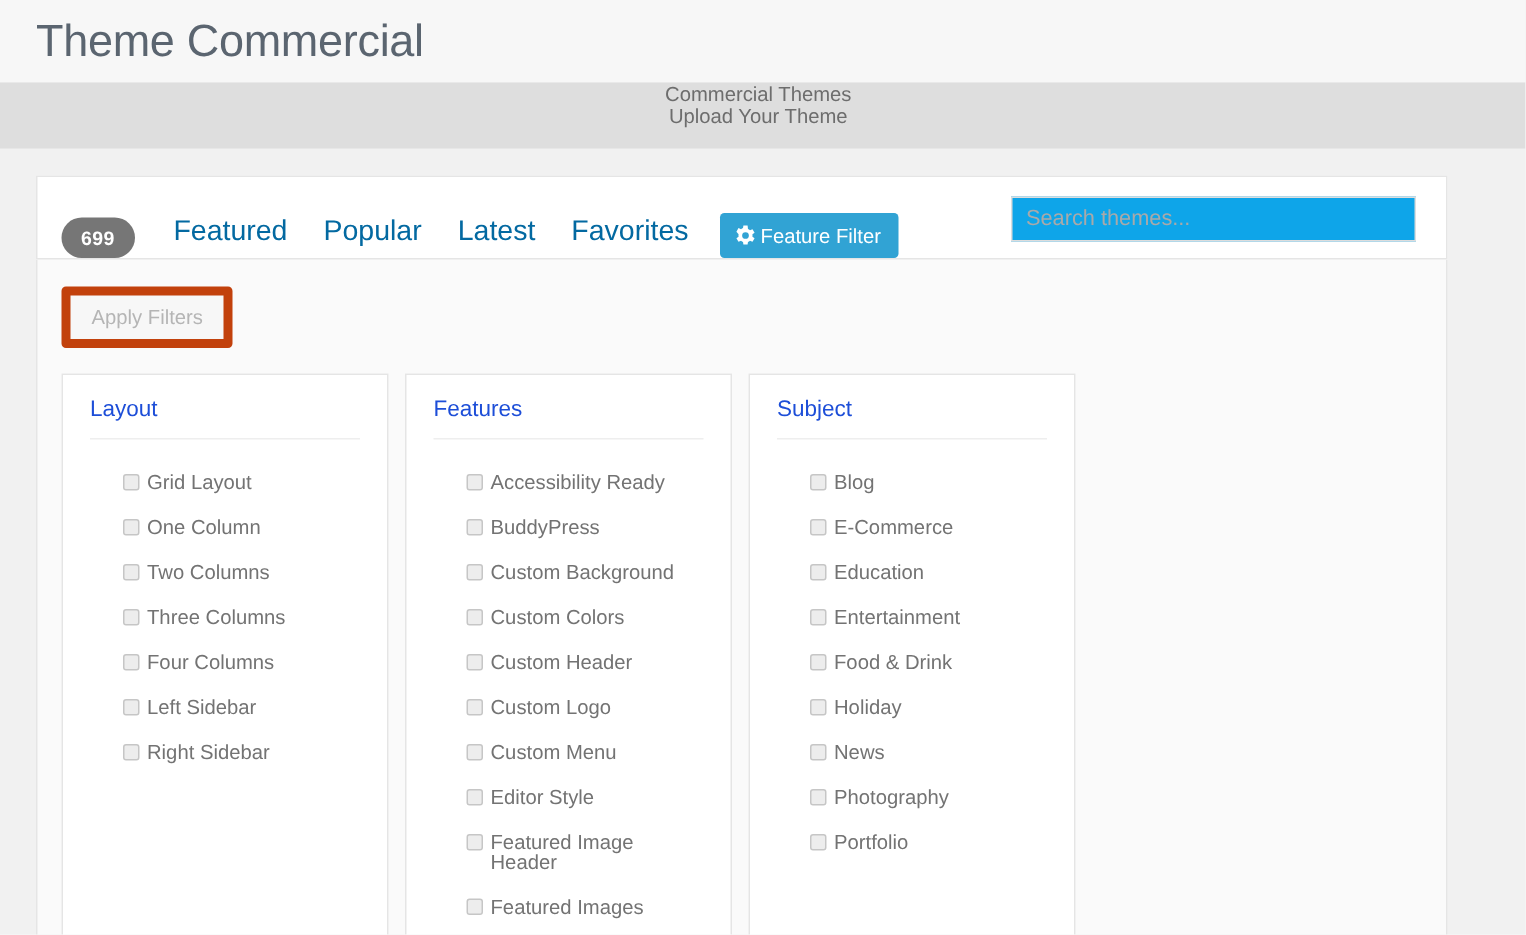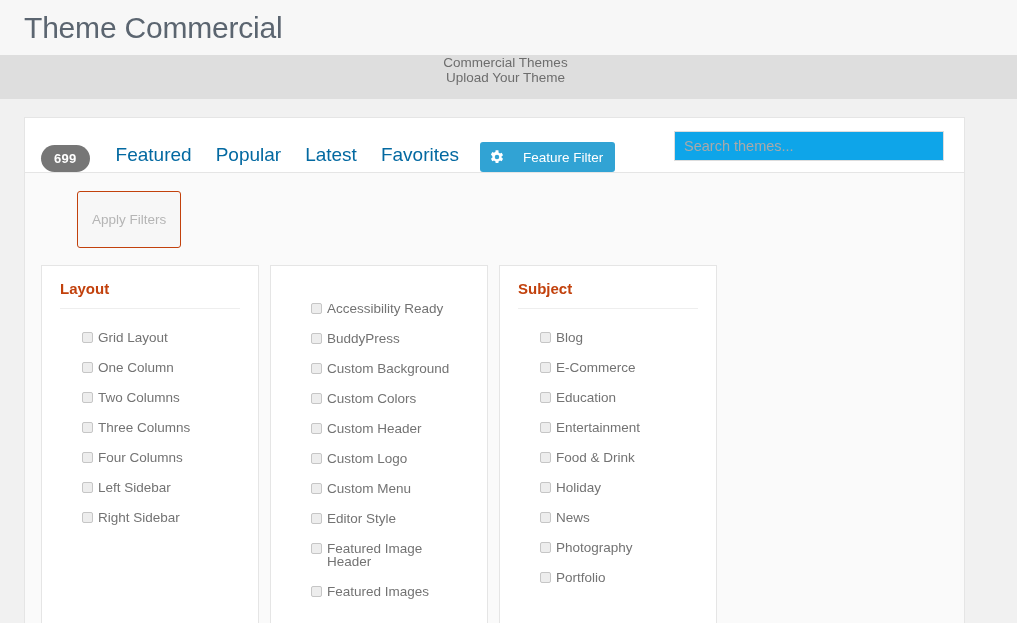--- a/index.html
+++ b/index.html
@@ -87,21 +87,21 @@
     color: #ffffff;
     border: none;
     border-radius: 3px;
     font-size: 13.5px;
     font-family: "Liberation Sans", sans-serif;
     height: 30px;
     padding: 0 12px 0 10px;
     margin-left: 9px;
     display: inline-flex;
     align-items: center;
-    gap: 19px;
+    gap: 3px;
     cursor: pointer;
   }
   #feature-filter-button svg { display: block; }
   #search-form {
     position: absolute;
     right: 20px;
     top: 13px;
   }
   #search-input {
     width: 270px;
@@ -118,47 +118,46 @@
 
   
   #filter-drawer {
     background: #fafafa;
     border: 1px solid #e5e5e5;
     border-top: none;
     padding: 18px 16px 0 16px;
   }
   #apply-filters {
     background: #f7f7f7;
-    border: 1px solid #c2410c;
+    border: 6px solid #c2410c;
     border-radius: 3px;
     color: #b5b5b5;
     font-size: 13.5px;
     font-family: "Liberation Sans", sans-serif;
-    padding: 20px 14px;
+    padding: 7px 14px;
     cursor: default;
-    margin-left: 36px;
   }
 
   #filter-groups {
     display: flex;
     gap: 11px;
     margin-top: 17px;
   }
   .filter-group {
     width: 218px;
     background: #ffffff;
     border: 1px solid #e5e5e5;
     padding: 14px 18px 20px 18px;
     min-height: 386px;
   }
   .filter-group-title {
     margin: 0;
     font-size: 15px;
-    font-weight: bold;
-    color: #c2410c;
+    font-weight: normal;
+    color: #1d4ed8;
     padding-bottom: 11px;
     border-bottom: 1px solid #eeeeee;
   }
   .filter-group ul {
     list-style: none;
     margin: 22px 0 0 0;
     padding: 0 0 0 22px;
   }
   .filter-group li {
     margin-bottom: 17px;
@@ -254,20 +253,21 @@
                 <span class="cb-label">Left Sidebar</span>
               </li>
             <li>
                 <span class="cb"></span>
                 <span class="cb-label">Right Sidebar</span>
               </li>
           </ul>
         </div>
 
         <div class="filter-group">
+          <h3 class="filter-group-title">Features</h3>
           <ul>
             <li>
                 <span class="cb"></span>
                 <span class="cb-label">Accessibility Ready</span>
               </li>
             <li>
                 <span class="cb"></span>
                 <span class="cb-label">BuddyPress</span>
               </li>
             <li>

